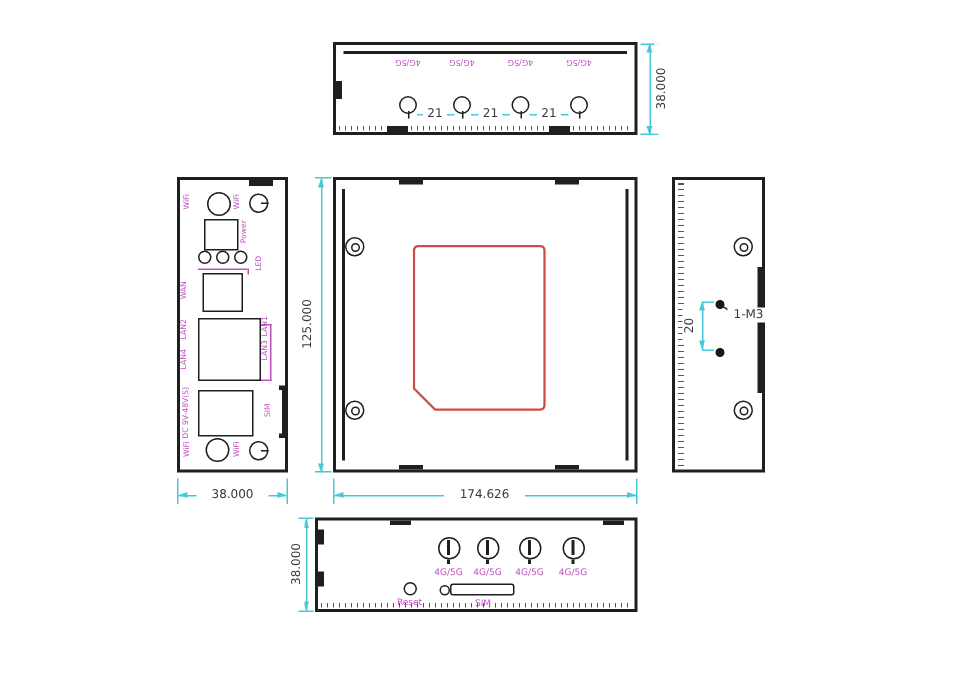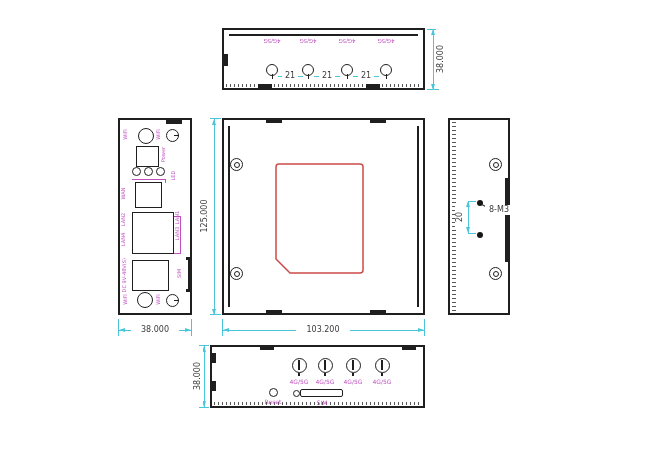--- a/index.html
+++ b/index.html
@@ -158,21 +158,21 @@
   <div class="dl" style="left:214px;top:119px;width:1px;height:196px;"></div>
   <i class="ar up" style="left:212px;top:119px;"></i>
   <i class="ar dn" style="left:212px;top:309px;"></i>
   <div class="dtext rot" style="left:167px;top:211px;width:76px;">125.000</div>
 
   <div class="dl" style="left:222px;top:319px;width:1px;height:17px;"></div>
   <div class="dl" style="left:424px;top:319px;width:1px;height:17px;"></div>
   <div class="dl" style="left:223px;top:330px;width:201px;height:1px;"></div>
   <i class="ar lf" style="left:223px;top:328px;"></i>
   <i class="ar rt" style="left:418px;top:328px;"></i>
-  <div class="dtext" style="left:296px;top:325px;width:54px;">103.200</div>
+  <div class="dtext" style="left:296px;top:325px;width:54px;">174.626</div>
 
   <div class="view" style="left:448px;top:118px;width:62px;height:197px;">
     <div class="hatch-v" style="left:2px;top:2px;width:4px;height:189px;"></div>
 
     <div class="circ" style="left:39px;top:38px;width:13px;height:13px;"></div>
     <div class="circ2" style="left:42.5px;top:41.5px;width:6px;height:6px;"></div>
     <div class="circ" style="left:39px;top:147px;width:13px;height:13px;"></div>
     <div class="circ2" style="left:42.5px;top:150.5px;width:6px;height:6px;"></div>
 
     <div class="dot" style="left:27px;top:80px;width:6px;height:6px;"></div>
@@ -181,21 +181,21 @@
 
     <div class="blk" style="left:55px;top:58px;width:3px;height:84px;"></div>
   </div>
 
   <div class="dl" style="left:468px;top:201px;width:8px;height:1px;"></div>
   <div class="dl" style="left:468px;top:233px;width:8px;height:1px;"></div>
   <div class="dl" style="left:468px;top:202px;width:1px;height:31px;"></div>
   <i class="ar up" style="left:466px;top:201px;"></i>
   <i class="ar dn" style="left:466px;top:227px;"></i>
   <div class="dtext rot" style="left:448px;top:212px;width:24px;">20</div>
-  <div class="dtext" style="left:485px;top:205px;width:28px;">8-M3</div>
+  <div class="dtext" style="left:485px;top:205px;width:28px;">1-M3</div>
 
   <div class="view" style="left:210px;top:345px;width:215px;height:63px;">
     <div class="blk" style="left:48px;top:0;width:14px;height:3px;"></div>
     <div class="blk" style="left:190px;top:0;width:14px;height:3px;"></div>
     <div class="blk" style="left:0;top:6px;width:4px;height:10px;"></div>
     <div class="blk" style="left:0;top:34px;width:4px;height:10px;"></div>
     <div class="hatch-h" style="left:2px;bottom:1px;width:207px;height:3px;"></div>
 
     <div class="circ" style="left:79.5px;top:10.5px;width:15px;height:15px;"></div>
     <div class="slotline" style="left:86px;top:13px;width:1.5px;height:10px;"></div>

